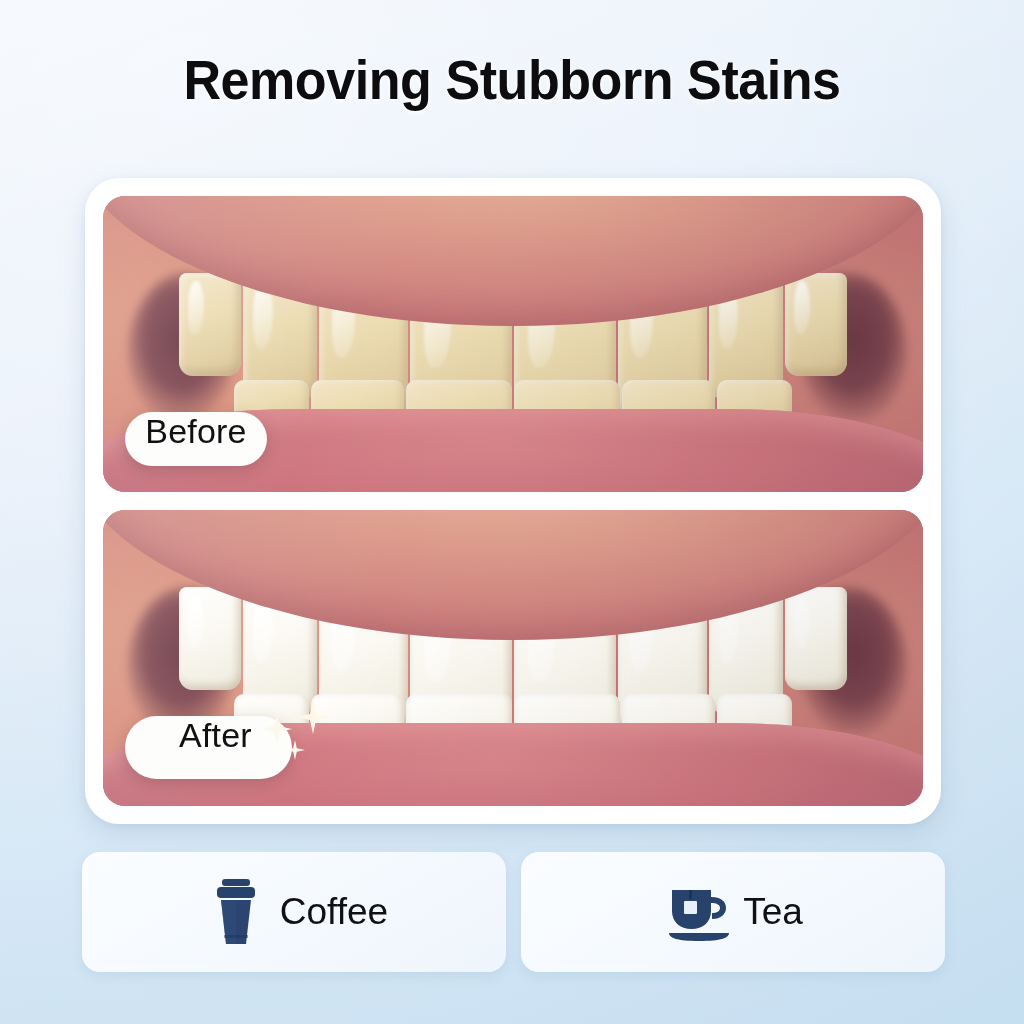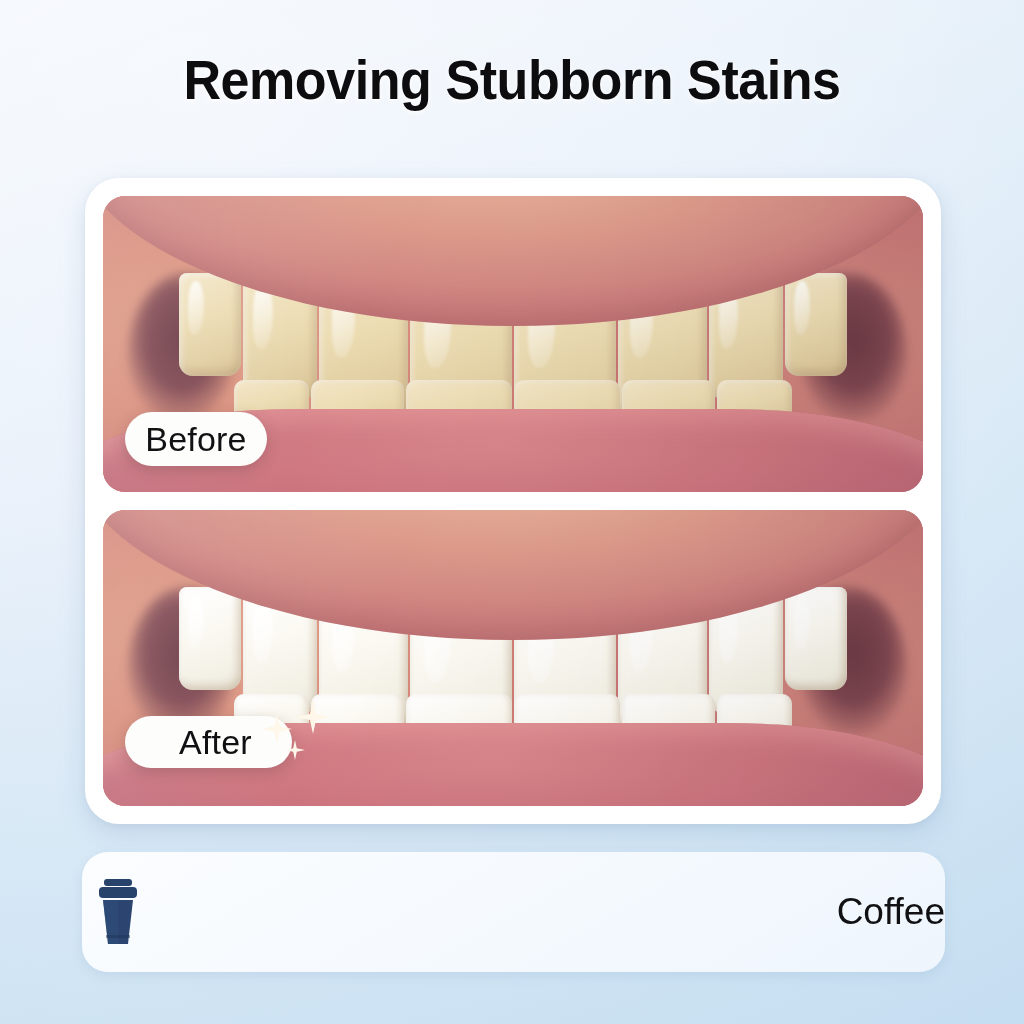--- a/index.html
+++ b/index.html
@@ -182,21 +182,20 @@
     position: absolute;
     inset: 0;
     background: linear-gradient(115deg, rgba(255,255,255,0.16) 0%, rgba(255,255,255,0) 34%, rgba(0,0,0,0.05) 100%);
     pointer-events: none;
   }
 
   
   .pill {
     position: absolute;
     display: flex;
-    align-items: center;
     justify-content: center;
     background: #fdfdfb;
     border-radius: 999px;
     color: #111114;
     font-size: 34px;
     font-weight: 400;
     letter-spacing: 0.2px;
     box-shadow: 0 4px 14px rgba(90,60,60,0.25);
     z-index: 6;
     font-family: "Liberation Sans", sans-serif;
@@ -204,21 +203,21 @@
   .pill.before-pill {
     left: 125px;
     top: 412px;
     width: 142px;
     height: 54px;
   }
   .pill.after-pill {
     left: 125px;
     top: 716px;
     width: 167px;
-    height: 52px;
+    height: 63px;
     padding-left: 14px;
     box-sizing: border-box;
   }
 
   
   .sparkle {
     position: absolute;
     z-index: 7;
     pointer-events: none;
   }
@@ -241,24 +240,24 @@
     top: 852px;
     width: 863px;
     height: 120px;
     display: flex;
     gap: 15px;
     z-index: 4;
   }
   .chip {
     flex: 1 1 0;
     background: linear-gradient(150deg, #fbfdff 0%, #f4f9fe 55%, #eef5fc 100%);
-    border-radius: 26px;
+    border-radius: 18px;
     display: flex;
     align-items: center;
-    justify-content: space-between;
+    justify-content: center;
     gap: 8px;
     box-shadow: 0 4px 12px rgba(120,150,185,0.16);
   }
   .chip .label {
     font-size: 37px;
     color: #111114;
     font-weight: 400;
     font-family: "Liberation Sans", sans-serif;
   }
   .chip .glyph {
@@ -396,16 +395,29 @@
           <rect x="12" y="2" width="28" height="7" rx="3" fill="#27426b"></rect>
           <rect x="7" y="10" width="38" height="11" rx="4" fill="#27426b"></rect>
           <path d="M11 23 H41 L36 67 H16 Z" fill="#2b4570"></path>
           <path d="M11 23 H26 V67 H16 Z" fill="#2f4d7a" opacity="0.55"></path>
           <rect x="14" y="58" width="24" height="3" fill="#1f3558" opacity="0.5"></rect>
         </svg>
       </span>
       <span class="label">Coffee</span>
     </div>
 
+    <div class="chip">
+      <span class="glyph">
+        <svg width="66" height="62" viewBox="0 0 66 62" aria-hidden="true">
+          <path d="M6 9 H45 V30 C45 41 37 48 25.5 48 C14 48 6 41 6 30 Z" fill="#27426b"></path>
+          <path d="M45 16 C57 16 60 22 60 27 C60 33 55 38 46 38 L46 32 C51 32 54 30 54 27 C54 24 51 22 45 22 Z" fill="#27426b"></path>
+          <rect x="23" y="9" width="3" height="12" fill="#1d3155"></rect>
+          <rect x="17" y="19" width="15" height="15" rx="2" fill="#e8f0fa"></rect>
+          <rect x="17" y="19" width="15" height="15" rx="2" fill="none" stroke="#27426b" stroke-width="2"></rect>
+          <path d="M3 52 H63 C63 57 55 60 33 60 C11 60 3 57 3 52 Z" fill="#27426b"></path>
+        </svg>
+      </span>
+      <span class="label">Tea</span>
+    </div>
 
 
   </div>
 </div>
 
 </body></html>

